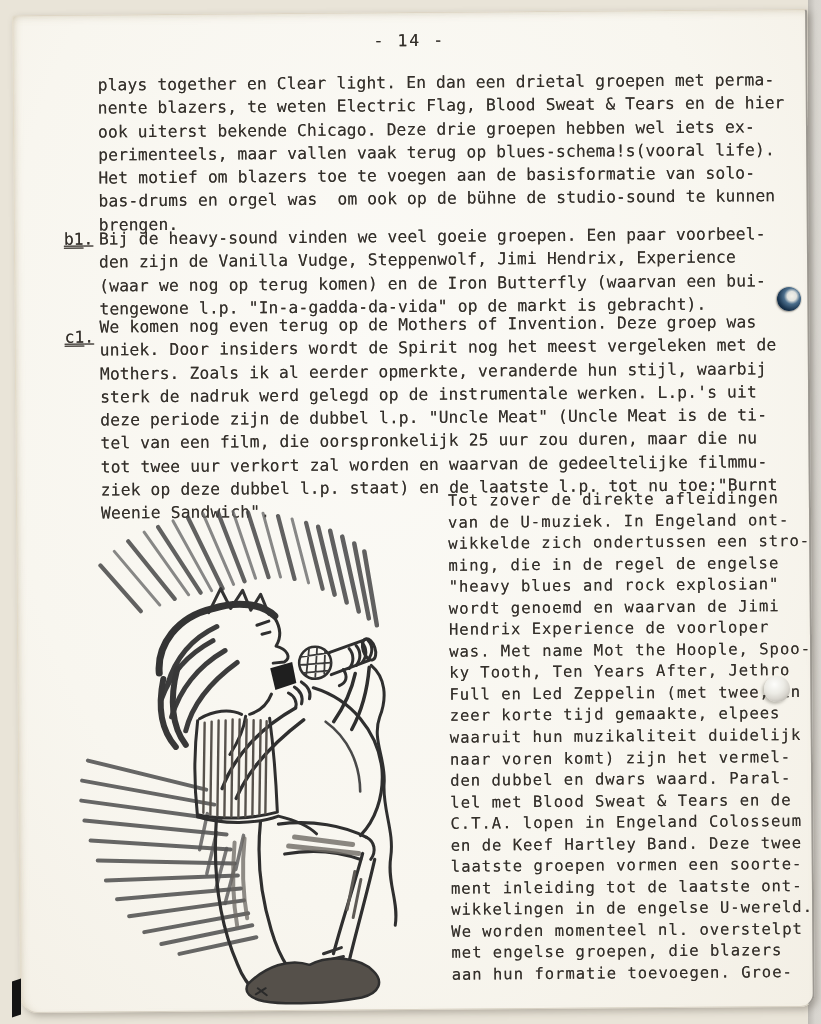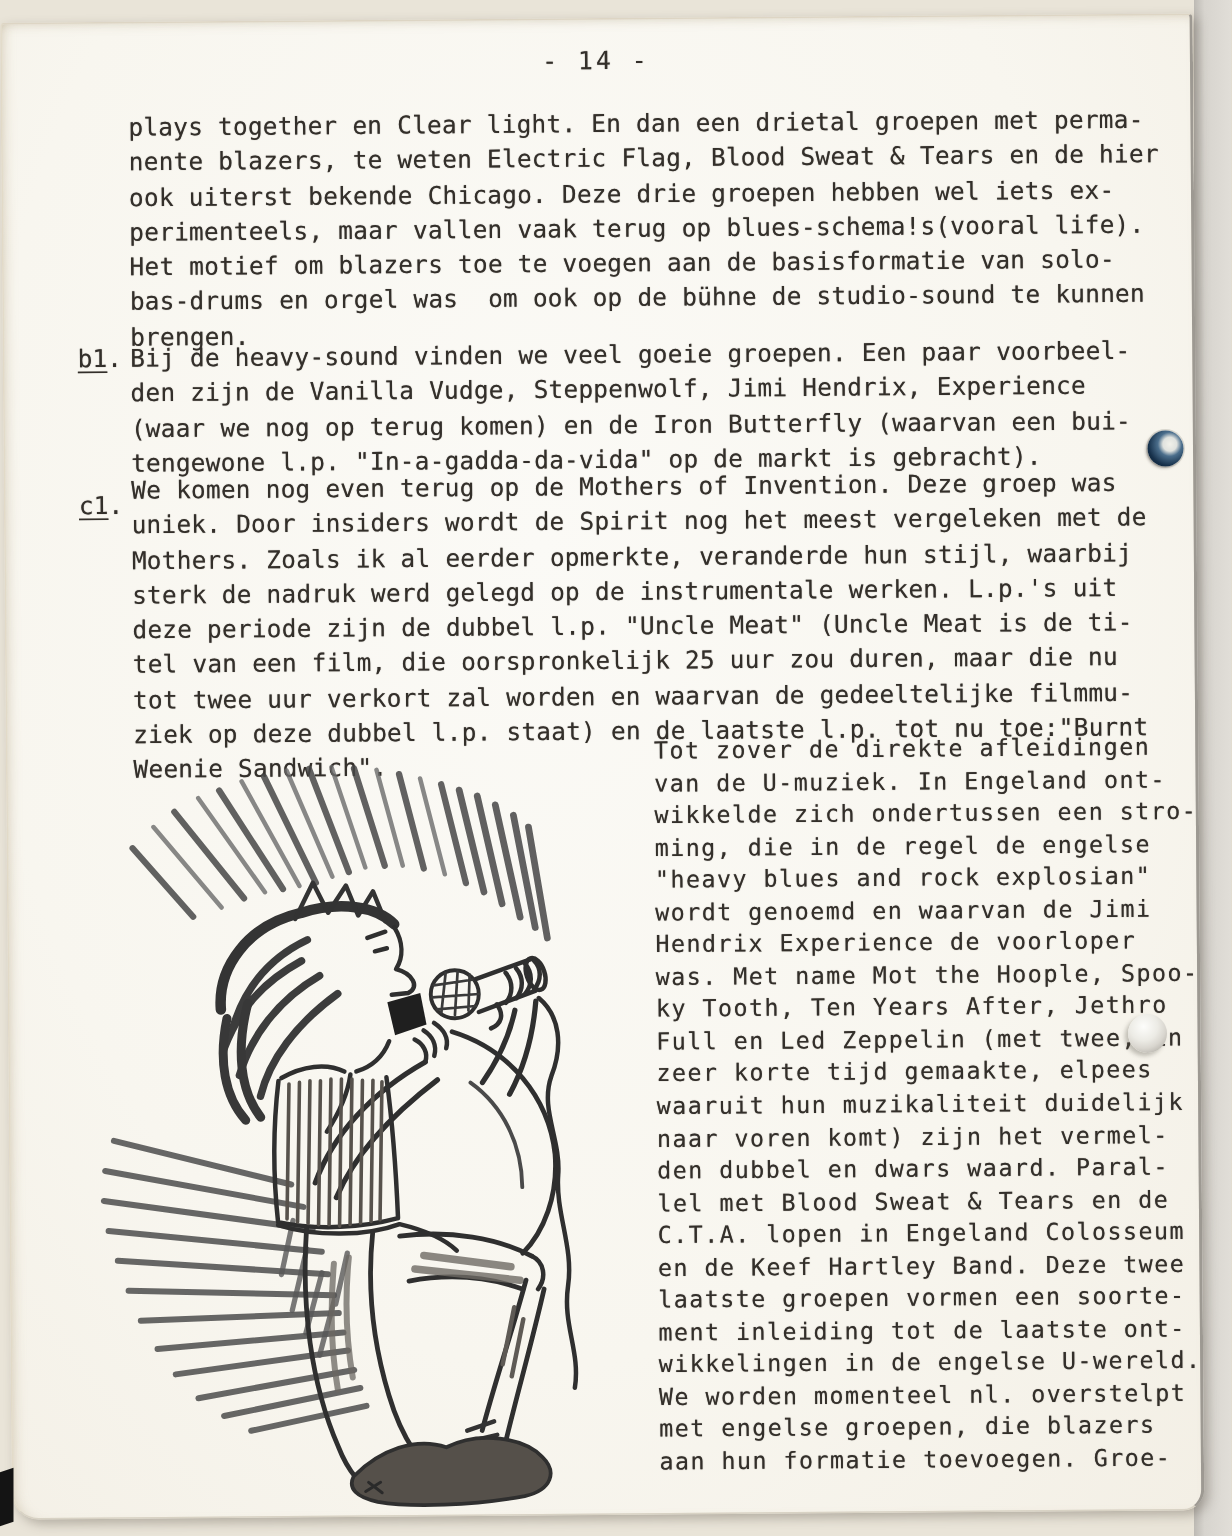--- a/index.html
+++ b/index.html
@@ -1,21 +1,21 @@
 <!DOCTYPE html>
 <html><head>
 <meta charset="utf-8">
 <style>
   html,body{margin:0;padding:0;}
   body{
     width:821px;height:1024px;overflow:hidden;position:relative;
     background:#e9e4d8;
     font-family:"DejaVu Sans Mono", monospace;
   }
-  .scan{position:absolute;inset:0;}
+  .scan{position:absolute;inset:0;margin-left:12px;}
   .strip-right{
     position:absolute;left:796px;top:0;width:25px;height:1024px;
     background:linear-gradient(90deg,#bdbab4 0px,#d7d4ce 7px,#e1ded8 100%);
   }
   .paper{
     position:absolute;left:4px;top:12px;width:792px;height:996px;
     background:radial-gradient(ellipse at 45% 35%, #fbfaf6 0%, #f8f6ef 60%, #f3efe5 100%);
     border-top:1px solid #ddd5c4;
     border-left:1px solid #e2dac8;
     border-right:2px solid #9d9992;
@@ -27,21 +27,21 @@
   }
   .ink{color:#332f2a;text-shadow:0 0 .6px rgba(50,45,40,.65);}
   .pageno{
     position:absolute;left:0;right:0;top:18px;text-align:center;
     font-size:16.5px;letter-spacing:2px;
   }
   .tlines{position:absolute;}
   .tline{white-space:pre;}
   .body-text{font-size:16.3px;letter-spacing:.15px;line-height:23.3px;}
   .intro{left:84px;top:58px;}
-  .item-label{position:absolute;left:49px;font-size:16.3px;line-height:23.3px;}
+  .item-label{position:absolute;left:49px;font-size:16.3px;line-height:23.3px;text-decoration:underline;}
   .item-label .ul{text-decoration:underline;text-underline-offset:3px;}
   .b1-lines{left:84px;top:212px;}
   .lbl-b1{top:212px;}
   .c1-lines{left:84px;top:300px;}
   .lbl-c1{top:310px;}
   .rightcol{left:431px;top:478px;font-size:15.6px;letter-spacing:.95px;line-height:21.55px;}
   .illustration{position:absolute;left:45px;top:488px;width:380px;height:520px;}
   .brad{position:absolute;border-radius:50%;}
   .brad-top{
     left:765px;top:287px;width:24px;height:24px;

